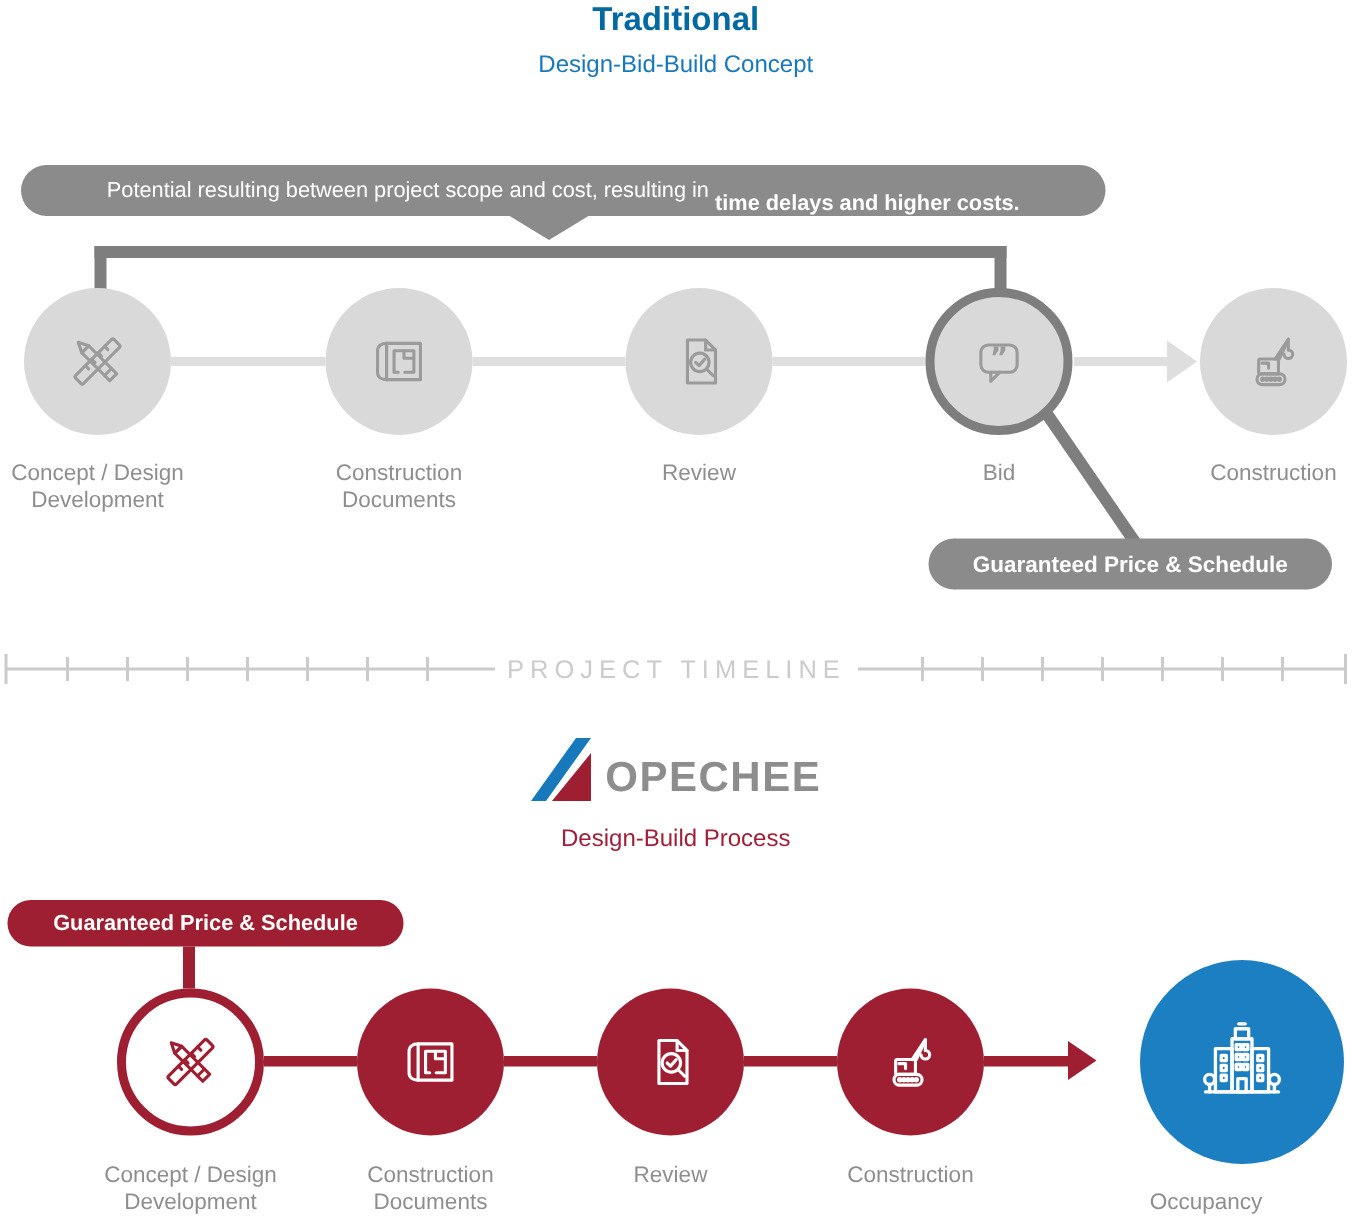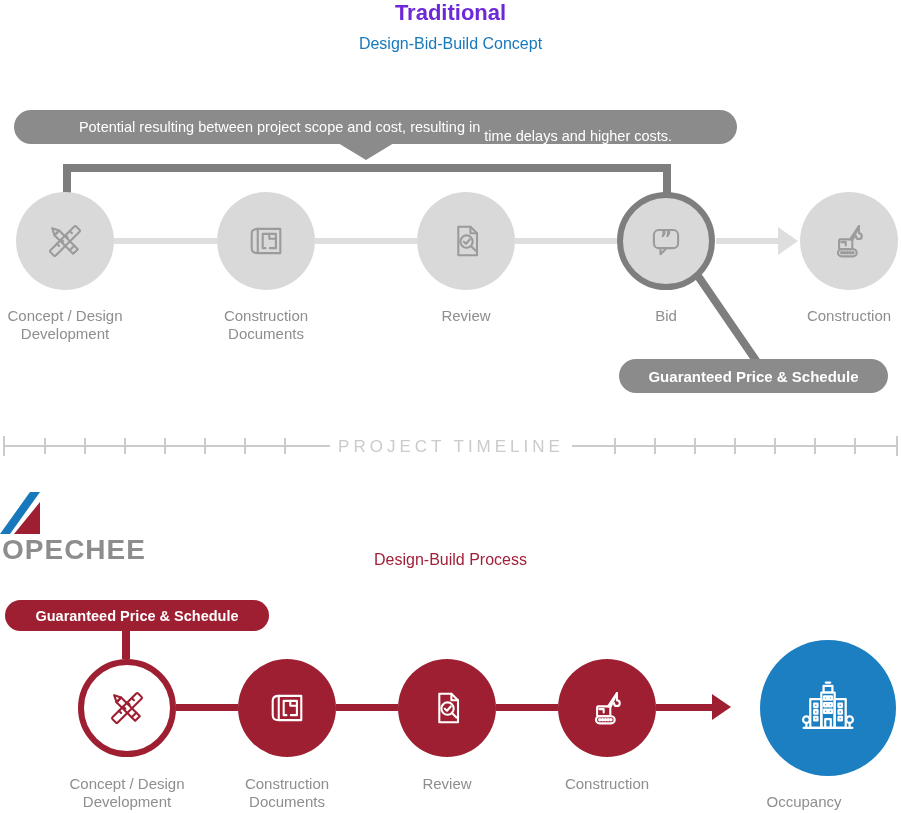--- a/index.html
+++ b/index.html
@@ -5,32 +5,32 @@
   html,body{margin:0;padding:0;background:#ffffff;}
   .stage{
     position:relative;width:901px;height:813px;margin:0 auto;
     font-family:"Liberation Sans","DejaVu Sans",sans-serif;
     background:#ffffff;overflow:hidden;
   }
   .abs{position:absolute;}
   
   .title{
     left:0;top:0;width:901px;text-align:center;
-    font-size:22px;font-weight:600;color:#6d28d9;
+    font-size:22px;font-weight:600;color:#0369a1;
   }
   .subtitle{
     left:0;top:35px;width:901px;text-align:center;
     font-size:16px;font-weight:500;color:#1779bb;
   }
   .banner{
     left:14px;top:110px;width:723px;height:34px;border-radius:17px;
     background:#8b8b8b;color:#ffffff;font-size:14.5px;
     display:flex;align-items:center;justify-content:center;white-space:pre;
   }
-  .banner b{font-weight:normal;margin-top:17px;}
+  .banner b{font-weight:bold;margin-top:17px;}
   .banner-pointer{
     left:338px;top:143px;width:0;height:0;
     border-left:28px solid transparent;border-right:28px solid transparent;
     border-top:17px solid #8b8b8b;
   }
   .bracket{background:#7e7e7e;}
   .bk-h{left:63px;top:164px;width:608px;height:8px;}
   .bk-vl{left:63px;top:164px;width:8px;height:30px;}
   .bk-vr{left:663px;top:164px;width:8px;height:34px;}
   .circle{
@@ -66,21 +66,21 @@
     left:5px;top:600px;width:264px;height:31px;border-radius:16px;
     background:#9e1f31;color:#ffffff;font-size:14.5px;font-weight:bold;
     display:flex;align-items:center;justify-content:center;
   }
   .badge-connector{left:122px;top:631px;width:8px;height:28px;background:#9e1f31;}
   .diag-svg{left:0;top:0;width:901px;height:430px;pointer-events:none;}
   
   .timeline-svg{left:0;top:430px;width:901px;height:34px;}
   
   .logo-row{
-    left:0;top:492px;width:901px;display:flex;align-items:flex-start;justify-content:center;flex-direction:column;
+    left:0;top:492px;width:901px;display:flex;align-items:flex-end;justify-content:center;
   }
   .logo-text{
     font-size:28px;font-weight:bold;color:#8d8d8d;letter-spacing:1px;margin-left:2px;
   }
   .logo-subtitle{
     left:0;top:551px;width:901px;text-align:center;
     font-size:16px;font-weight:500;color:#a11f38;
   }
   .icon-svg{display:block;}
 </style>

